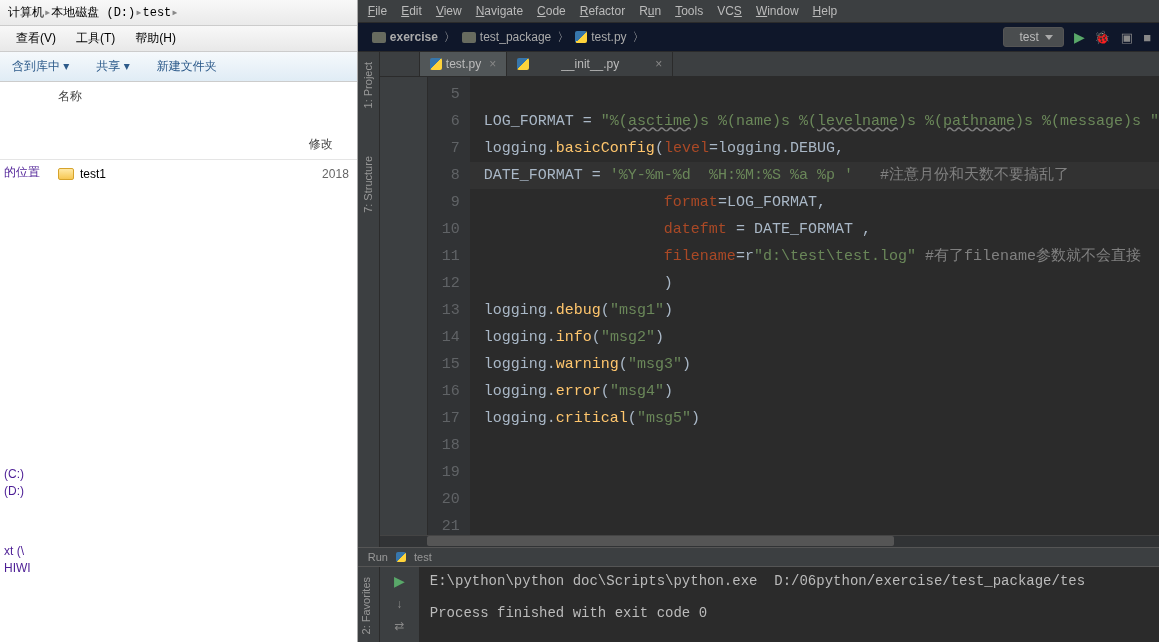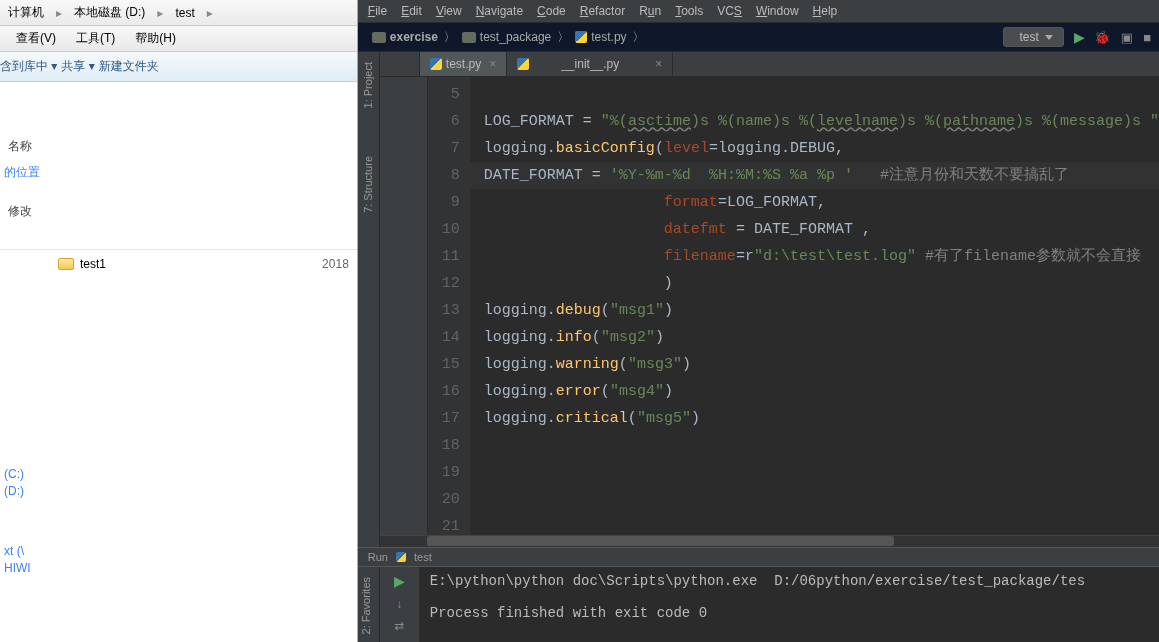--- a/index.html
+++ b/index.html
@@ -1,32 +1,32 @@
 <!DOCTYPE html>
 <html><head>
 <meta charset="utf-8">
 <style>
 * { margin: 0; padding: 0; box-sizing: border-box; }
 body { font-family: "Microsoft YaHei", Arial, sans-serif; font-size: 12px; background: #3c3f41; display: flex; width: 1159px; height: 642px; overflow: hidden; }
 .explorer { width: 360px; background: #fff; display: flex; flex-direction: column; border-right: 1px solid #aaa; }
-.exp-path { background: linear-gradient(#f8f8f8,#eaeaea); border-bottom: 1px solid #ccc; padding: 4px 8px; display: flex; align-items: center; gap: 12px; }
+.exp-path { background: linear-gradient(#f8f8f8,#eaeaea); border-bottom: 1px solid #ccc; padding: 4px 8px; display: flex; align-items: center; gap: 0; font-family: Liberation Mono, monospace; }
 .exp-path .sep { color: #888; }
 .exp-menus { background: linear-gradient(#f8f8f8,#e8e8e8); border-bottom: 1px solid #ccc; display: flex; gap: 20px; padding: 4px 16px; }
-.exp-toolbar { background: linear-gradient(#f5f9fc,#e0ecf5); border-bottom: 1px solid #ccc; display: flex; gap: 4px; padding: 6px 0; color: #2c5a8a; }
-.exp-header { display: flex; border-bottom: 1px solid #e5e5e5; padding: 6px 8px; color: #444; background: #fff; flex-direction: column; }
+.exp-toolbar { background: linear-gradient(#f5f9fc,#e0ecf5); border-bottom: 1px solid #ccc; display: flex; gap: 27px; padding: 6px 12px; color: #2c5a8a; }
+.exp-header { display: flex; border-bottom: 1px solid #e5e5e5; padding: 6px 8px; color: #444; background: #fff; }
 .exp-header .col1 { flex: 0 0 50px; }
 .exp-header .col2 { flex: 1; }
 .exp-header .col3 { flex: 0 0 40px; text-align: left; margin-top: 48px; }
 .exp-body { flex: 1; background: #fff; padding: 4px 8px; overflow: hidden; }
 .exp-row { display: flex; align-items: center; padding: 3px 0; }
 .exp-row .col1 { flex: 0 0 50px; }
 .exp-row .col2 { flex: 1; display: flex; align-items: center; gap: 6px; }
 .exp-row .col3 { flex: 0 0 40px; text-align: right; color: #666; }
 .folder-icon { width: 16px; height: 12px; background: linear-gradient(#ffe9a6,#f6c752); border: 1px solid #d6a32b; border-radius: 2px; display: inline-block; }
-.exp-left-labels { position: absolute; left: 0; bottom: 60px; padding: 4px; font-size: 12px; color: #3b82f6;}
+.exp-left-labels { position: absolute; left: 0; bottom: 60px; padding: 4px; font-size: 12px; color: #4c1d95;}
 .exp-left-labels div { margin: 3px 0; }
 .ide { flex: 1; display: flex; flex-direction: column; background: #3c3f41; color: #bbb; }
 .ide-menu { display: flex; gap: 14px; padding: 4px 10px; background: #3c3f41; color: #bbb; border-bottom: 1px solid #2b2b2b; }
 .ide-menu span { cursor: default; }
 .ide-menu span u { text-decoration: underline; }
 .ide-nav { display: flex; align-items: center; background: #0f172a; border-bottom: 1px solid #2b2b2b; padding: 4px 8px; }
 .crumb { display: flex; align-items: center; gap: 4px; padding: 2px 6px; color: #aaa; }
 .crumb .dir-icon { width: 14px; height: 11px; background: #676b5f; border-radius: 2px; display: inline-block; }
 .crumb .py-icon { width: 12px; height: 12px; border-radius: 2px; background: linear-gradient(135deg,#3776ab 50%,#ffd43b 50%); display: inline-block; }
 .nav-right { margin-left: auto; display: flex; align-items: center; gap: 10px; }

